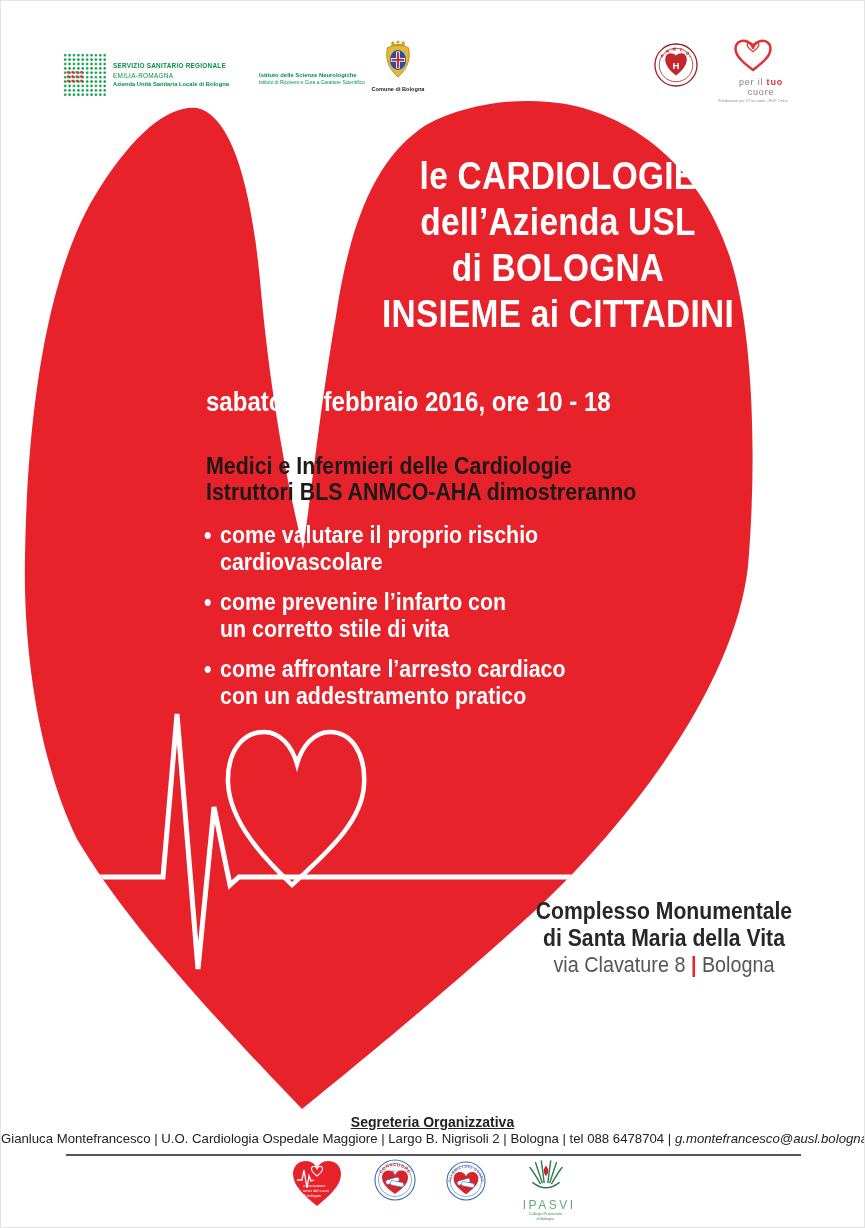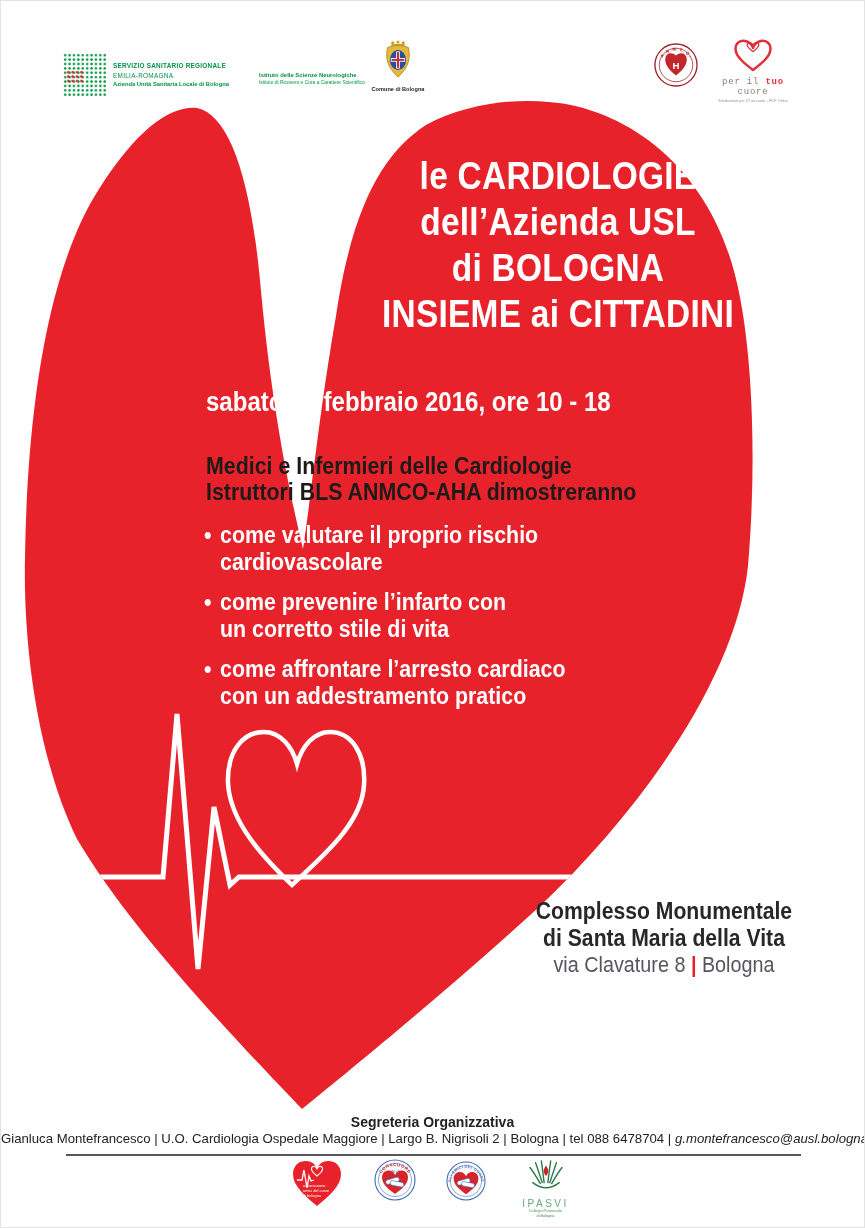--- a/index.html
+++ b/index.html
@@ -19,21 +19,21 @@
   .ssr-text .l1{font-size:6.4px;font-weight:bold;letter-spacing:.25px;line-height:9.5px;}
   .ssr-text .l2{font-size:6.4px;letter-spacing:.3px;line-height:9.5px;}
   .ssr-text .l3{font-size:5.8px;font-weight:bold;line-height:9.5px;}
   .isnb{left:258px;top:70px;color:#009245;}
   .isnb .l1{font-size:5.9px;font-weight:bold;line-height:8px;}
   .isnb .l2{font-size:4.9px;line-height:8px;}
   .comune{left:362px;top:39px;width:70px;text-align:center;}
   .comune .lbl{font-size:5.6px;font-weight:bold;color:#222;margin-top:2px;}
   .anmco{left:653px;top:42px;width:44px;height:44px;}
   .ptc{left:710px;top:38px;width:84px;text-align:center;}
-  .ptc .txt{font-family:Liberation Mono, monospace;font-size:9px;color:#8d7d75;letter-spacing:.8px;margin-top:1px;}
+  .ptc .txt{font-family:Liberation Sans, sans-serif;font-size:9px;color:#8d7d75;letter-spacing:.8px;margin-top:1px;margin-left:16px;}
   .ptc .txt .tuo{color:#e0313a;font-weight:bold;}
   .ptc .sub{font-size:3.8px;color:#9a8f89;margin-top:2px;}
   
   .heart-svg{left:0;top:0;width:865px;height:1228px;}
   
   .title{left:330px;top:152px;width:454px;text-align:center;color:#fff;
     font-size:38px;font-weight:bold;line-height:46px;letter-spacing:.3px;
     transform:scaleX(.88);transform-origin:50% 0;}
   .dateline{left:205px;top:386px;color:#fff;font-size:27px;font-weight:bold;
     transform:scaleX(.89);transform-origin:0 0;white-space:nowrap;}
@@ -43,27 +43,27 @@
     transform:scaleX(.89);transform-origin:0 0;}
   .bullet{display:flex;margin-bottom:13px;white-space:nowrap;}
   .bullet .dot{width:18px;}
   
   .venue{left:510px;top:897px;width:306px;text-align:center;
     transform:scaleX(.92);transform-origin:50% 0;}
   .venue .v1{font-size:23px;font-weight:bold;color:#29262a;line-height:26.5px;white-space:nowrap;}
   .venue .v3{font-size:21.5px;color:#55555b;line-height:28px;white-space:nowrap;}
   .venue .sep{color:#e8222b;font-weight:bold;}
   
-  .f-head{left:0;right:0;top:1113px;text-align:center;font-size:14px;font-weight:bold;color:#232122;}
+  .f-head{left:0;right:0;top:1113px;text-align:center;font-size:14px;font-weight:bold;color:#232122;text-decoration:underline;}
   .f-contact{left:0;right:0;top:1130px;text-align:center;font-size:13.2px;color:#232122;white-space:nowrap;}
   .f-contact .em{font-style:italic;}
   .f-rule{left:65px;top:1153px;width:735px;height:1.5px;background:#55565a;}
   .f-logos{left:0;right:0;top:1158px;display:flex;justify-content:center;align-items:flex-start;gap:30px;}
   .ipasvi-box{width:60px;text-align:center;}
-  .ipasvi-lbl{font-size:10px;letter-spacing:2.5px;color:#69a77c;margin-top:1px;}
+  .ipasvi-lbl{font-size:12px;letter-spacing:2.5px;color:#69a77c;margin-top:1px;text-align:right;}
   .ipasvi-sub{font-size:3.8px;color:#4a8a5a;line-height:4.6px;}
 </style>
 </head>
 <body>
 
 <div class="poster">
 
   <div class="abs ssr-dots">
     <div class="ssr-dots-red"></div>
   </div>

